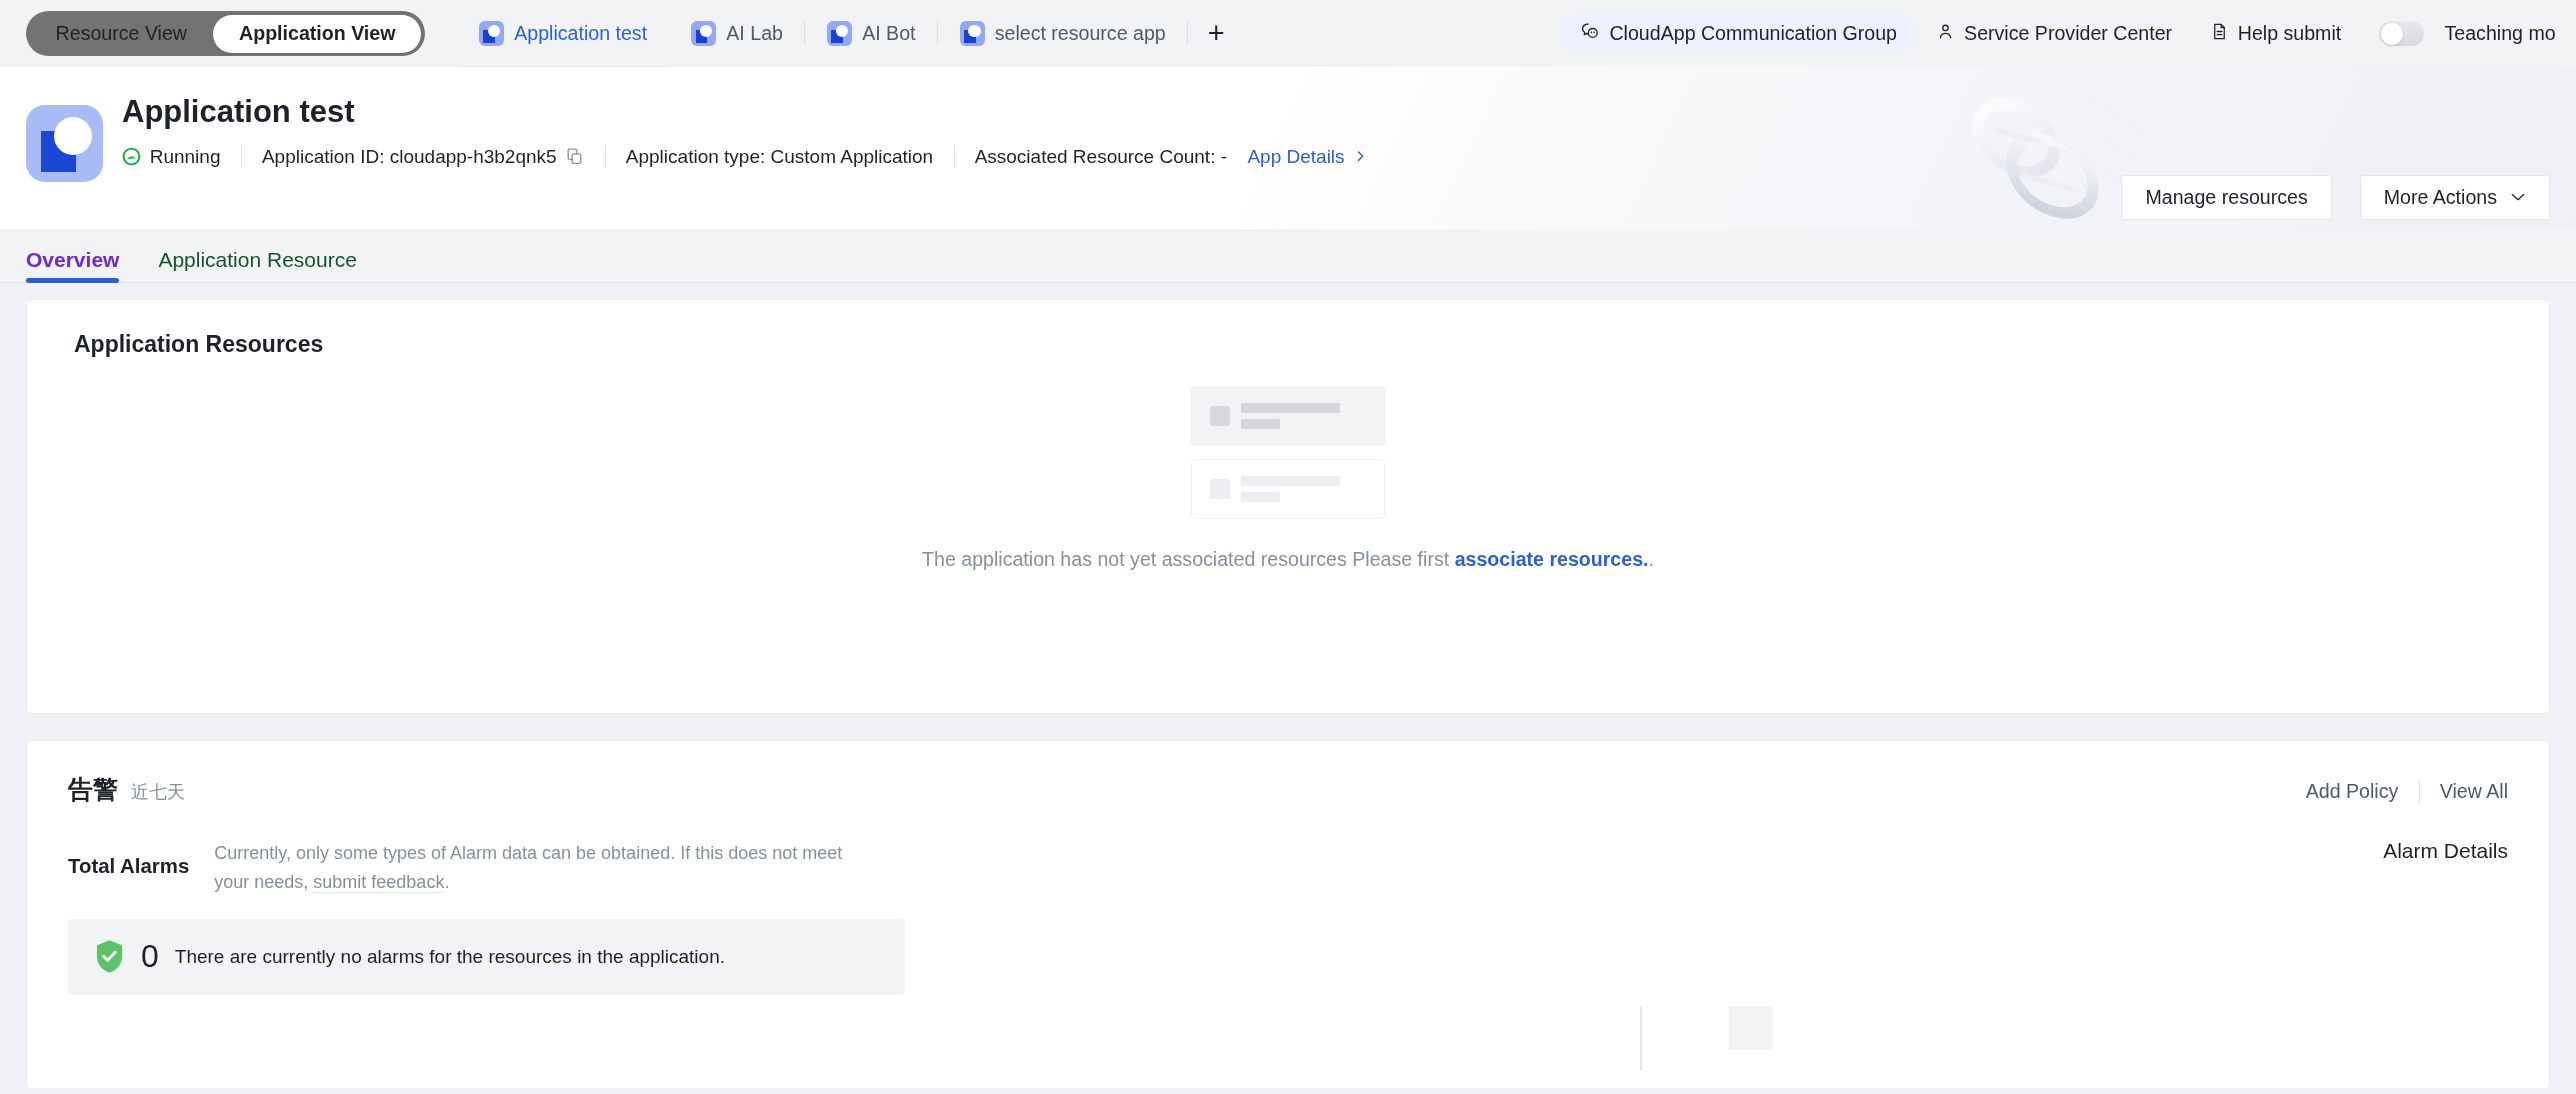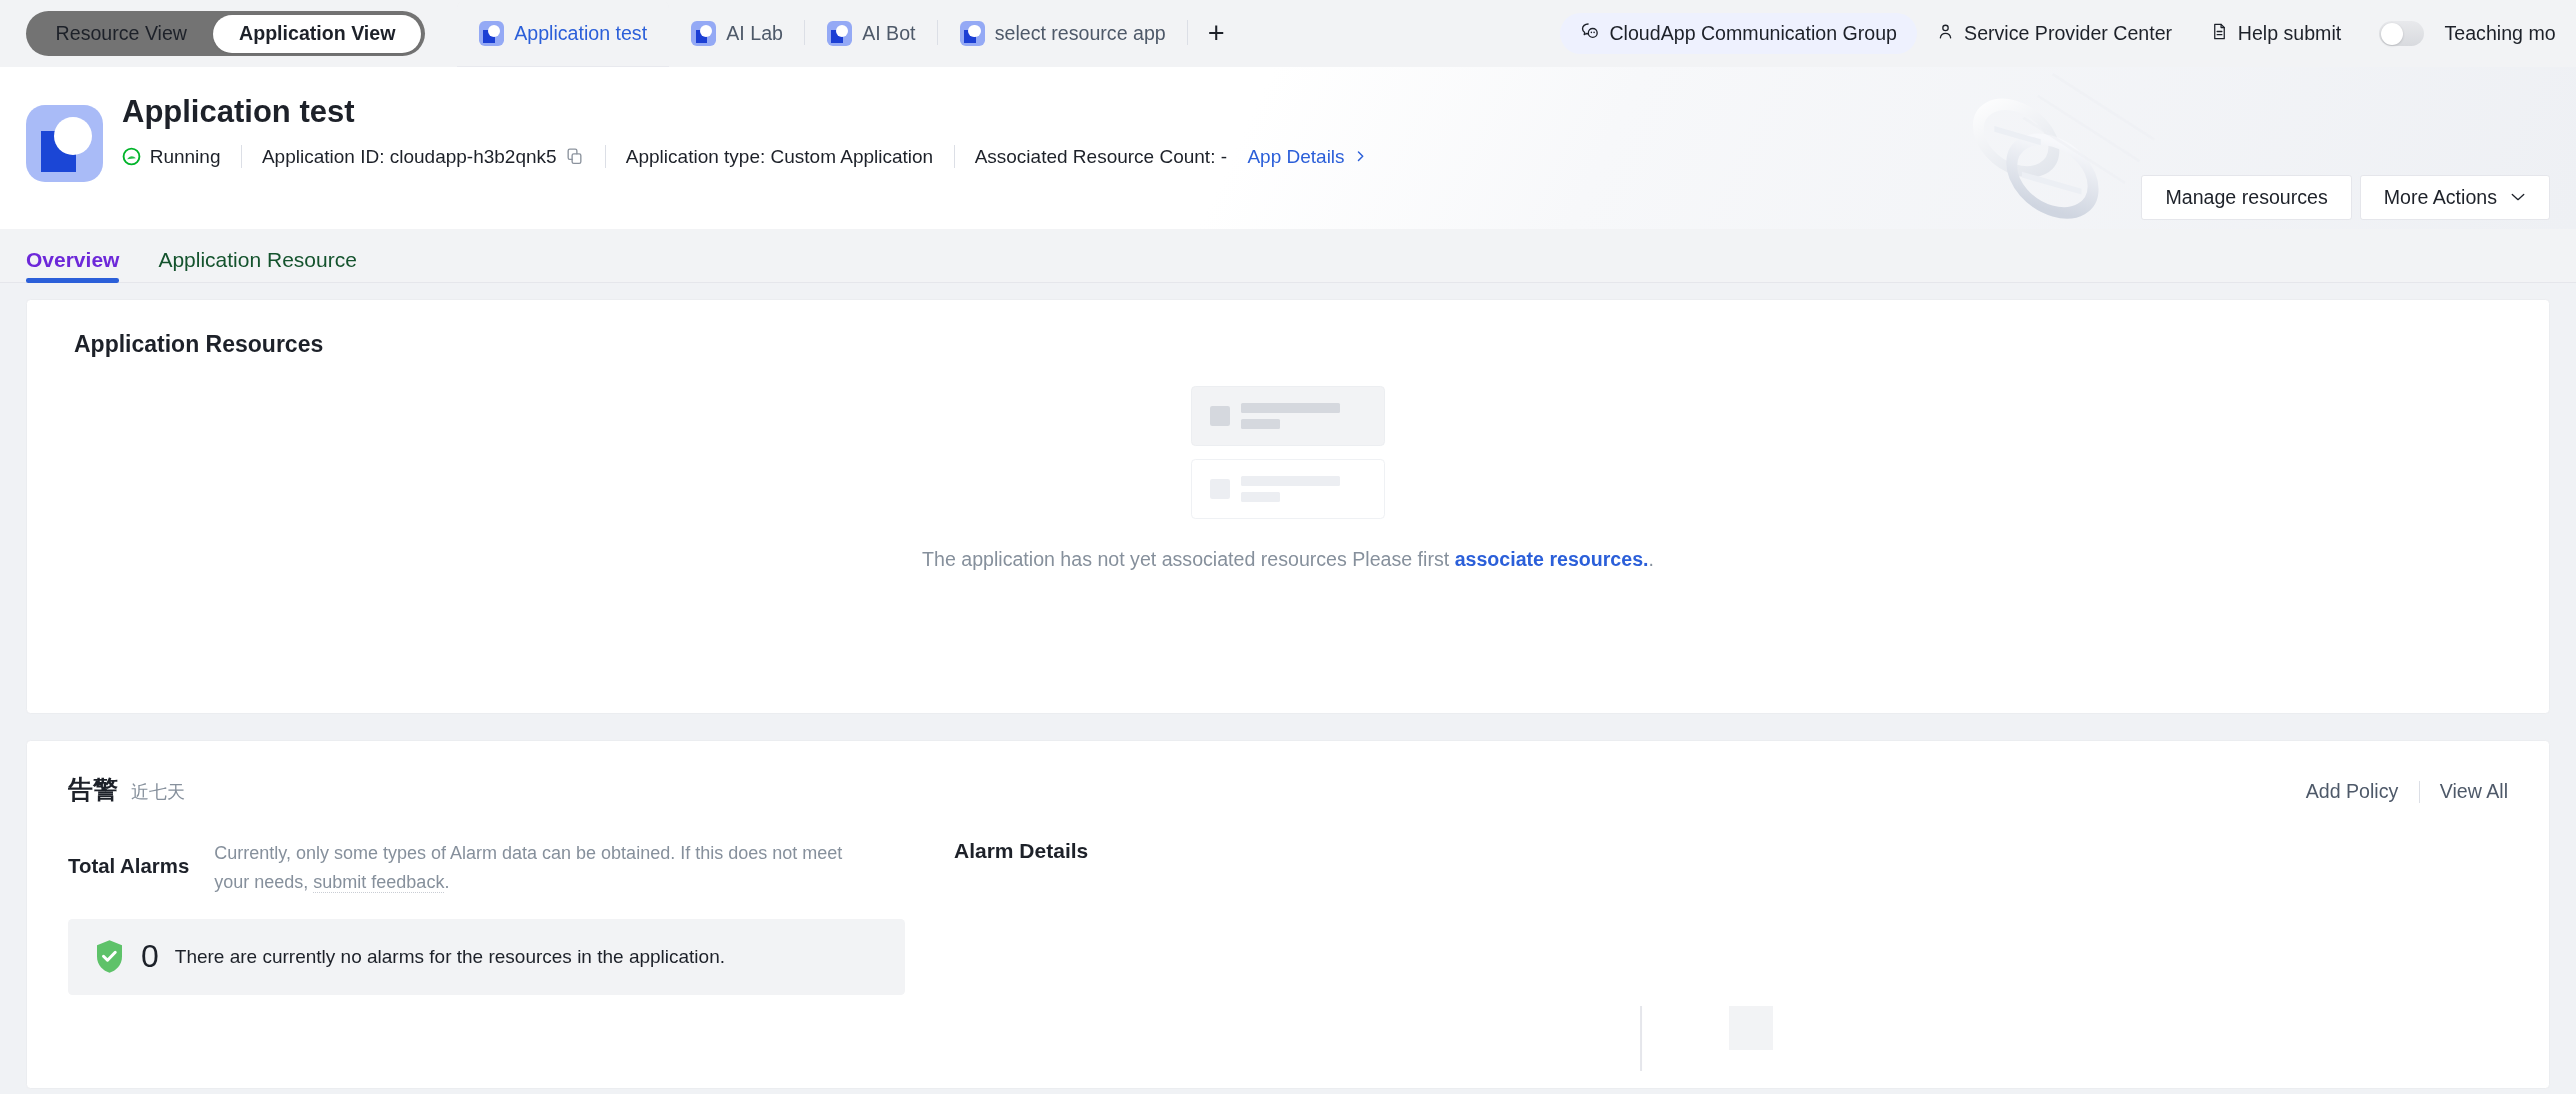--- a/index.html
+++ b/index.html
@@ -203,21 +203,21 @@
   }
   .meta-item { display: flex; align-items: center; gap: 8.7px; white-space: nowrap; }
   .meta-sep { width: 0.7px; height: 23px; background: #dcdfe6; margin: 0 20.4px; flex: none; }
   .status-dot-icon { width: 19px; height: 19px; flex: none; }
   .copy-icon { width: 19px; height: 20.4px; flex: none; cursor: pointer; opacity: .65; }
   .link-blue { color: #2b5fd9; cursor: pointer; justify-content: center; }
 
   .hdr-buttons {
     position: absolute;
     right: 26px; top: 108px;
-    display: flex; gap: 8px;
+    display: flex; gap: 28px;
   }
   .btn {
     height: 45px;
     background: #fff;
     border: 0.7px solid #e5e6eb;
     border-radius: 2.9px;
     font-size: 19.6px;
     color: #1d2129;
     display: flex; align-items: center; justify-content: center;
     padding: 0 23px;
@@ -332,21 +332,21 @@
     display: flex;
     align-items: center;
     gap: 16px;
     padding: 0 26px;
   }
   .shield-icon { width: 31px; height: 35px; flex: none; }
   .alarm-zero { font-size: 32px; color: #1d2129; }
   .alarm-msg { font-size: 19px; color: #1d2129; }
 
   .alarm-right { flex: 1; border-left: 0; padding-left: 49px; position: relative; }
-  .alarm-right .sub-title { font-size: 21px; font-weight: bold; color: #1d2129; }
+  .alarm-right .sub-title { font-size: 21px; font-weight: normal; color: #1d2129; text-align: right; }
   .detail-empty {
     position: absolute;
     left: 50%; top: 167px;
     transform: translateX(-50%);
     display: flex; align-items: flex-start; gap: 87px;
   }
   .detail-empty .bar { width: 2.9px; height: 65px; background: #e5e6eb; }
   .detail-empty .blk { width: 44px; height: 44px; background: #f2f3f5; }
 </style>
 </head>

